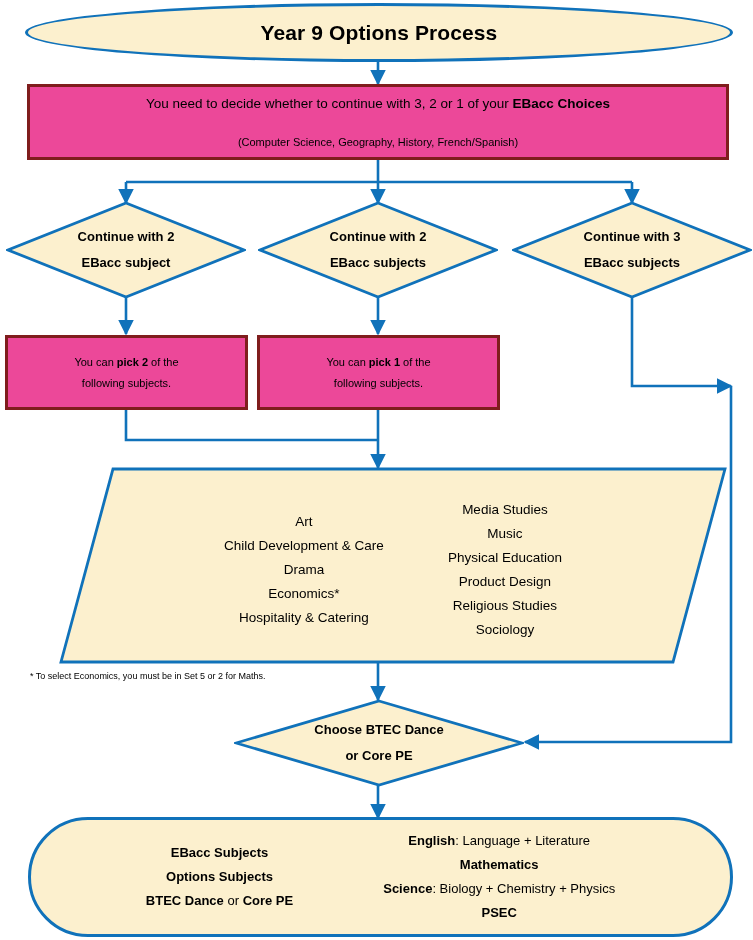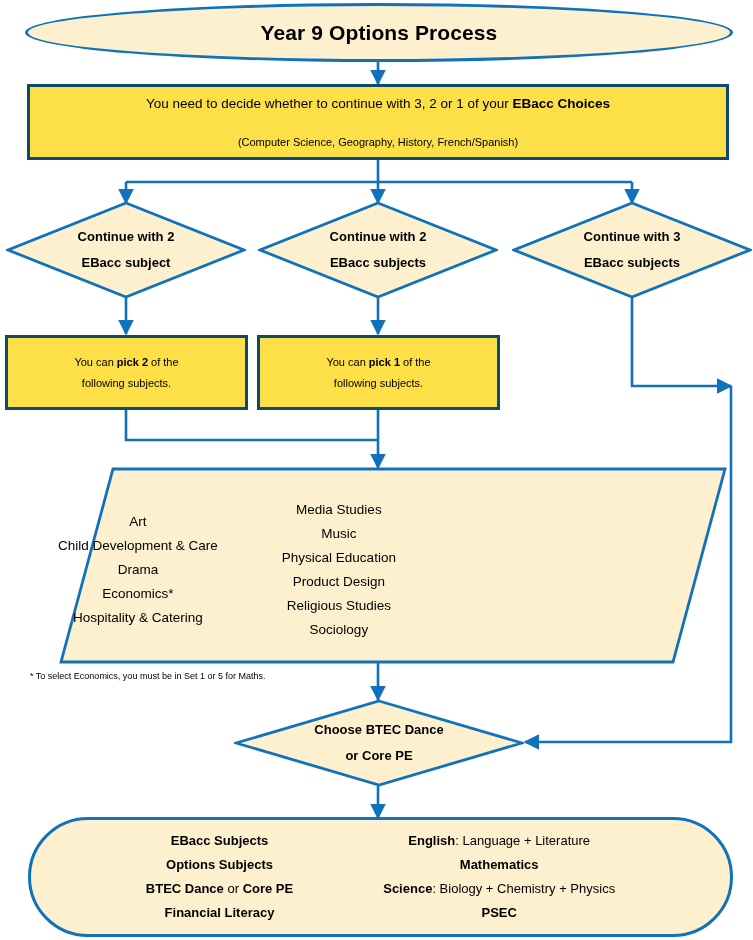--- a/index.html
+++ b/index.html
@@ -35,22 +35,22 @@
     align-items: center;
     justify-content: center;
     text-align: center;
   }
   .shape-ellipse {
     border: 3px solid #1072BA;
     background: #FCF0CE;
     border-radius: 50%;
   }
   .shape-rect {
-    border: 3px solid #0c4a6e;
-    background: #fde047;
+    border: 3px solid #7f1d1d;
+    background: #ec4899;
   }
   .node-title {
     font-size: 21px;
     font-weight: bold;
     letter-spacing: 0.1px;
   }
   .lead-line {
     font-size: 13.5px;
     line-height: 1.15;
   }
@@ -87,20 +87,21 @@
     line-height: 2.0;
   }
   .para-wrap { position: absolute; }
   .para-wrap svg { position: absolute; left: 0; top: 0; }
   .para-cols {
     position: absolute;
     left: 0; top: 0;
     width: 100%; height: 100%;
     display: flex;
     align-items: center;
+    justify-content: center;
     gap: 64px;
     padding-top: 8px;
     box-sizing: border-box;
   }
   .para-col {
     text-align: center;
     font-size: 13.5px;
     line-height: 1.77;
   }
   .footnote {
@@ -236,21 +237,21 @@
         <div>Media Studies</div>
         <div>Music</div>
         <div>Physical Education</div>
         <div>Product Design</div>
         <div>Religious Studies</div>
         <div>Sociology</div>
       </div>
     </div>
   </div>
 
-  <div class="footnote" style="left:30px; top:671px;">* To select Economics, you must be in Set 1 or 5 for Maths.</div>
+  <div class="footnote" style="left:30px; top:671px;">* To select Economics, you must be in Set 5 or 2 for Maths.</div>
 
   <div class="diamond-wrap" style="left:234px; top:699px; width:290px; height:88px;">
     <svg width="290" height="88" viewBox="0 0 290 88">
       <polygon points="145,2 288,44 145,86 2,44" fill="#FCF0CE" stroke="#1072BA" stroke-width="2.8"></polygon>
     </svg>
     <div class="diamond-label">
       <div>Choose BTEC Dance</div>
       <div>or Core PE</div>
     </div>
   </div>
@@ -260,23 +261,20 @@
       <div class="summary-col bold">
         <div>
           <b>EBacc Subjects</b>
         </div>
         <div>
           <b>Options Subjects</b>
         </div>
         <div>
           <b>BTEC Dance</b><span class="light"> or </span><b>Core PE</b>
         </div>
-        <div>
-          <b>Financial Literacy</b>
-        </div>
       </div>
       <div class="summary-col bold">
         <div>
           <b>English</b><span class="light">: Language + Literature</span>
         </div>
         <div>
           <b>Mathematics</b><span class="light"></span>
         </div>
         <div>
           <b>Science</b><span class="light">: Biology + Chemistry + Physics</span>

